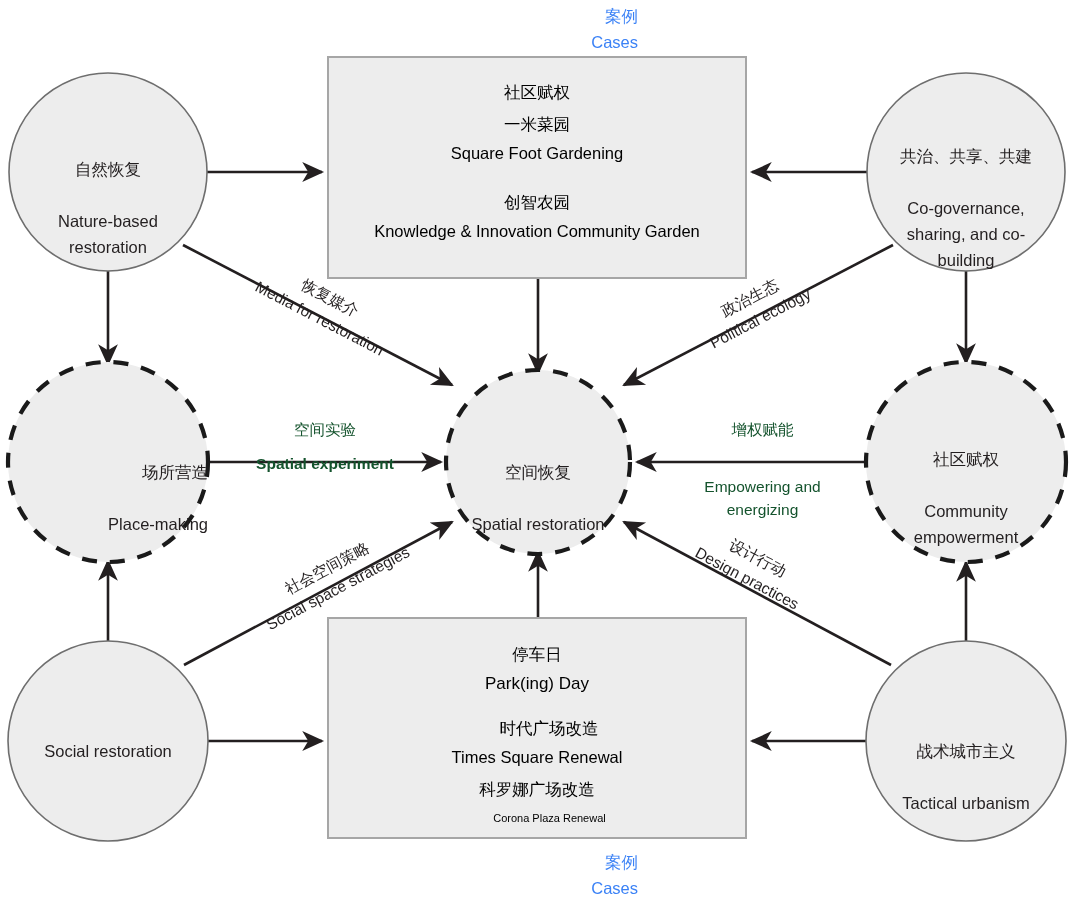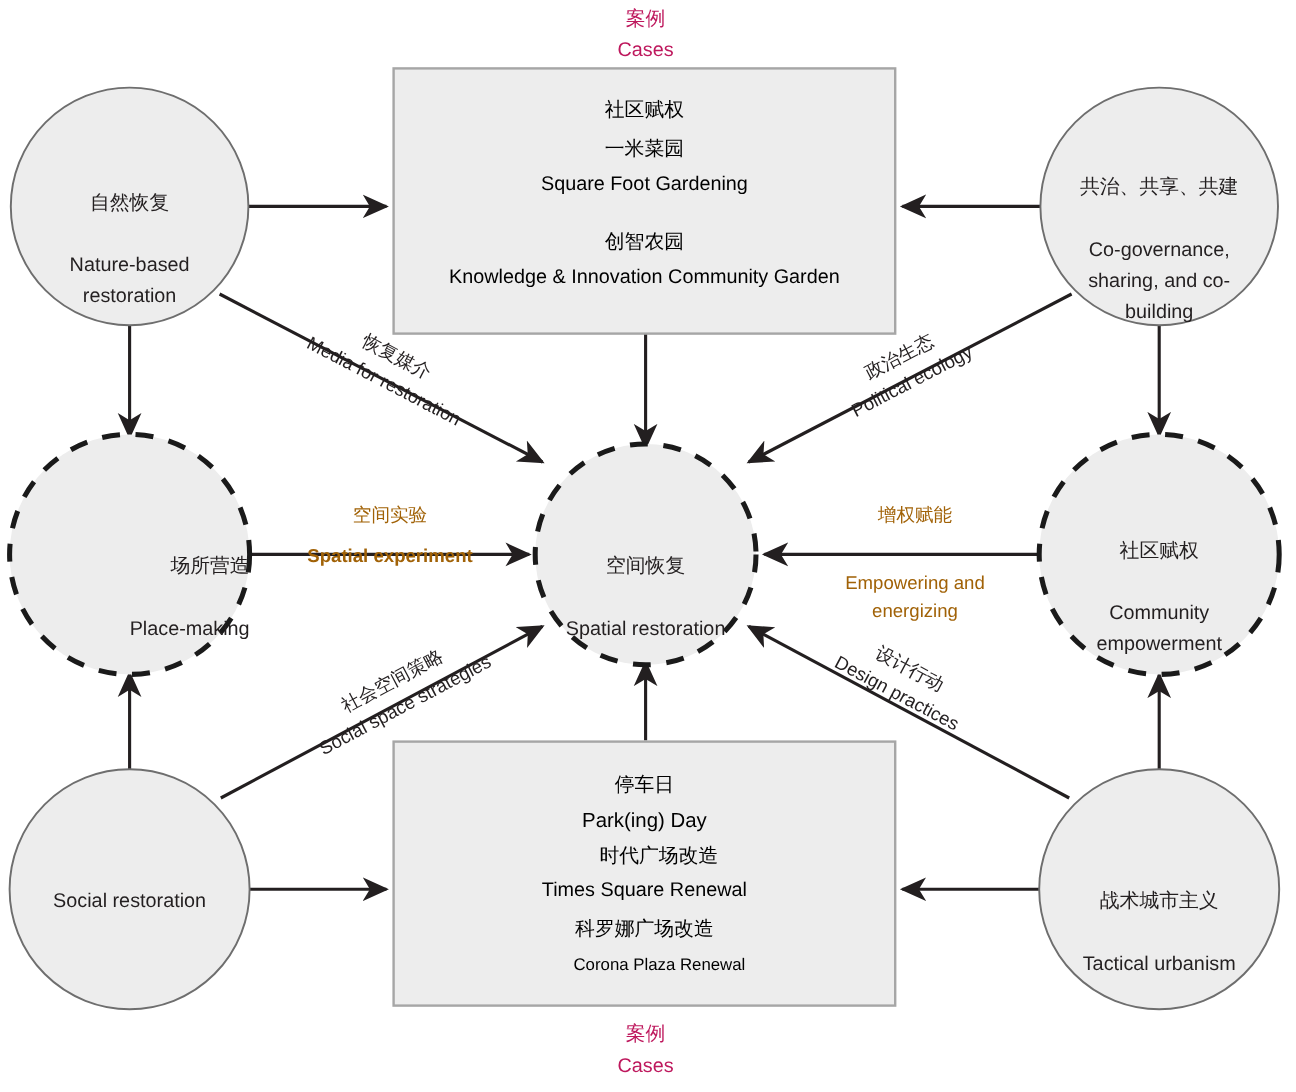--- a/index.html
+++ b/index.html
@@ -17,32 +17,32 @@
     font-size:16.5px;
     line-height:26px;
     pointer-events:none;
     white-space:pre-line;
   }
   .cn{display:block;}
   .en{display:block;}
 
   .caption{
     position:absolute;
-    text-align:center;
+    text-align:right;
     font-size:16.5px;
     line-height:26px;
-    color:#be185d;
+    color:#3b82f6;
   }
 
   .edge-label{
     position:absolute;
     text-align:center;
     font-size:15.5px;
     line-height:23px;
-    color:#a16207;
+    color:#14532d;
     white-space:nowrap;
   }
   .edge-label .cn{font-size:15.5px;}
   .edge-label .en{font-size:15.5px;}
 
   .rot-label{
     position:absolute;
     text-align:center;
     font-size:15.5px;
     line-height:23px;
@@ -123,24 +123,24 @@
     <div class="cn" style="font-size:16.5px;line-height:29px;">社区赋权</div>
     <div class="cn" style="font-size:16.5px;line-height:29px;margin-top:3px;">一米菜园</div>
     <div class="en" style="font-size:16.5px;line-height:29px;">Square Foot Gardening</div>
     <div class="cn" style="font-size:16.5px;line-height:29px;margin-top:20px;">创智农园</div>
     <div class="en" style="font-size:16.5px;line-height:29px;">Knowledge &amp; Innovation Community Garden</div>
   </div>
 
   <div style="position:absolute;left:328px;top:640px;width:418px;text-align:center;">
     <div class="cn" style="font-size:16.5px;line-height:29px;">停车日</div>
     <div class="en" style="font-size:17px;line-height:29px;">Park(ing) Day</div>
-    <div class="cn" style="font-size:16.5px;line-height:29px;margin-top:1px;padding-left:24px;">时代广场改造</div>
+    <div class="cn" style="font-size:16.5px;line-height:29px;margin-top:16px;padding-left:24px;">时代广场改造</div>
     <div class="en" style="font-size:16.5px;line-height:29px;">Times Square Renewal</div>
     <div class="cn" style="font-size:16.5px;line-height:29px;margin-top:3px;">科罗娜广场改造</div>
-    <div class="en" style="font-size:14px;line-height:29px;margin-left:25px;">Corona Plaza Renewal</div>
+    <div class="en" style="font-size:11px;line-height:29px;margin-left:25px;">Corona Plaza Renewal</div>
   </div>
 
   <div class="node-label" style="left:8px;top:130px;width:200px;">
     <span class="cn">自然恢复</span>
     <span class="en">Nature-based
 restoration</span>
   </div>
 
   <div class="node-label" style="left:866px;top:117px;width:200px;">
     <span class="cn">共治、共享、共建</span>

